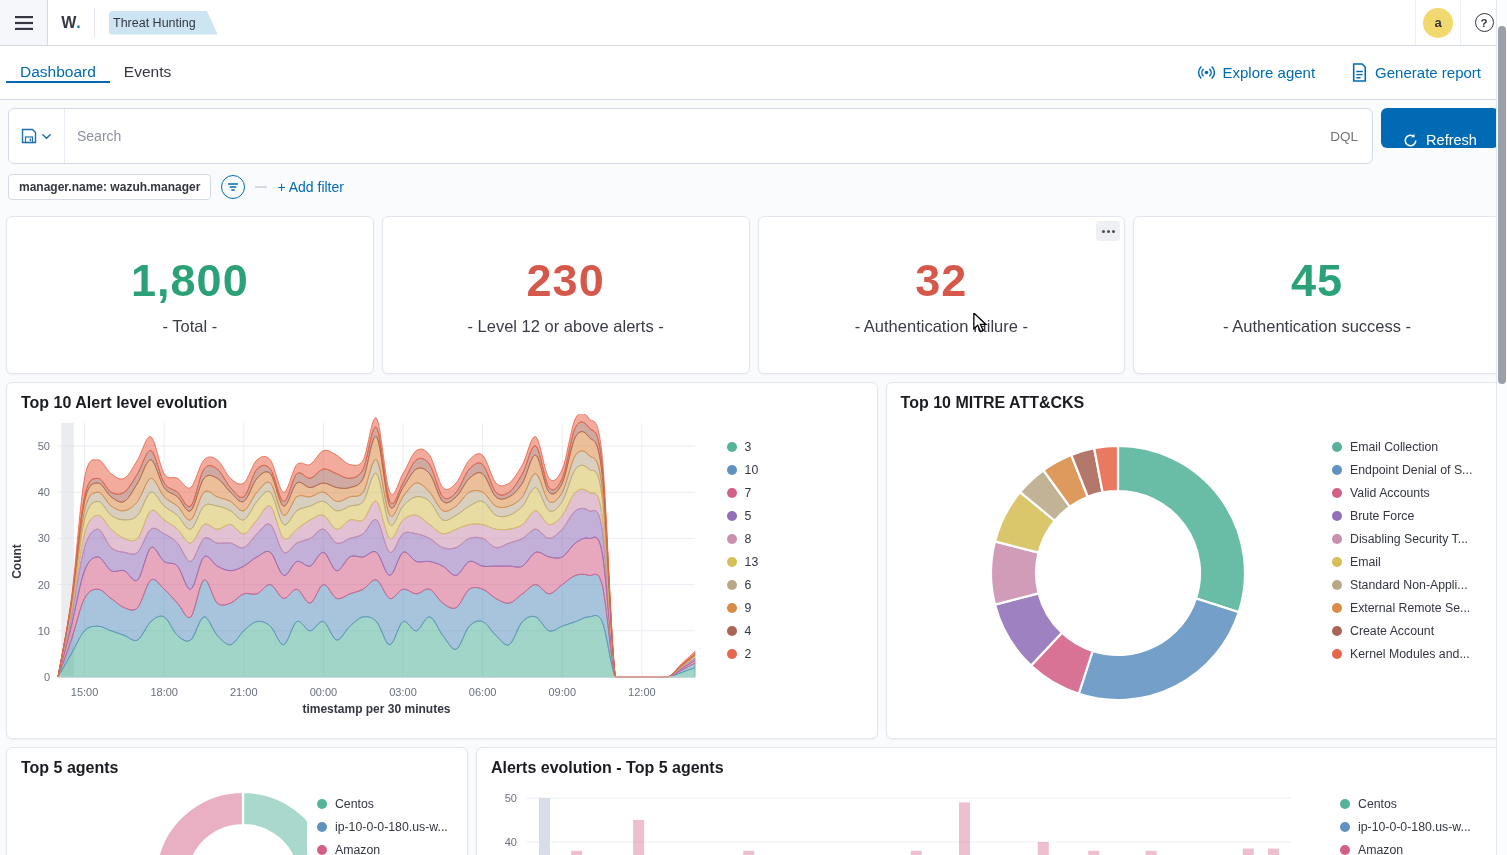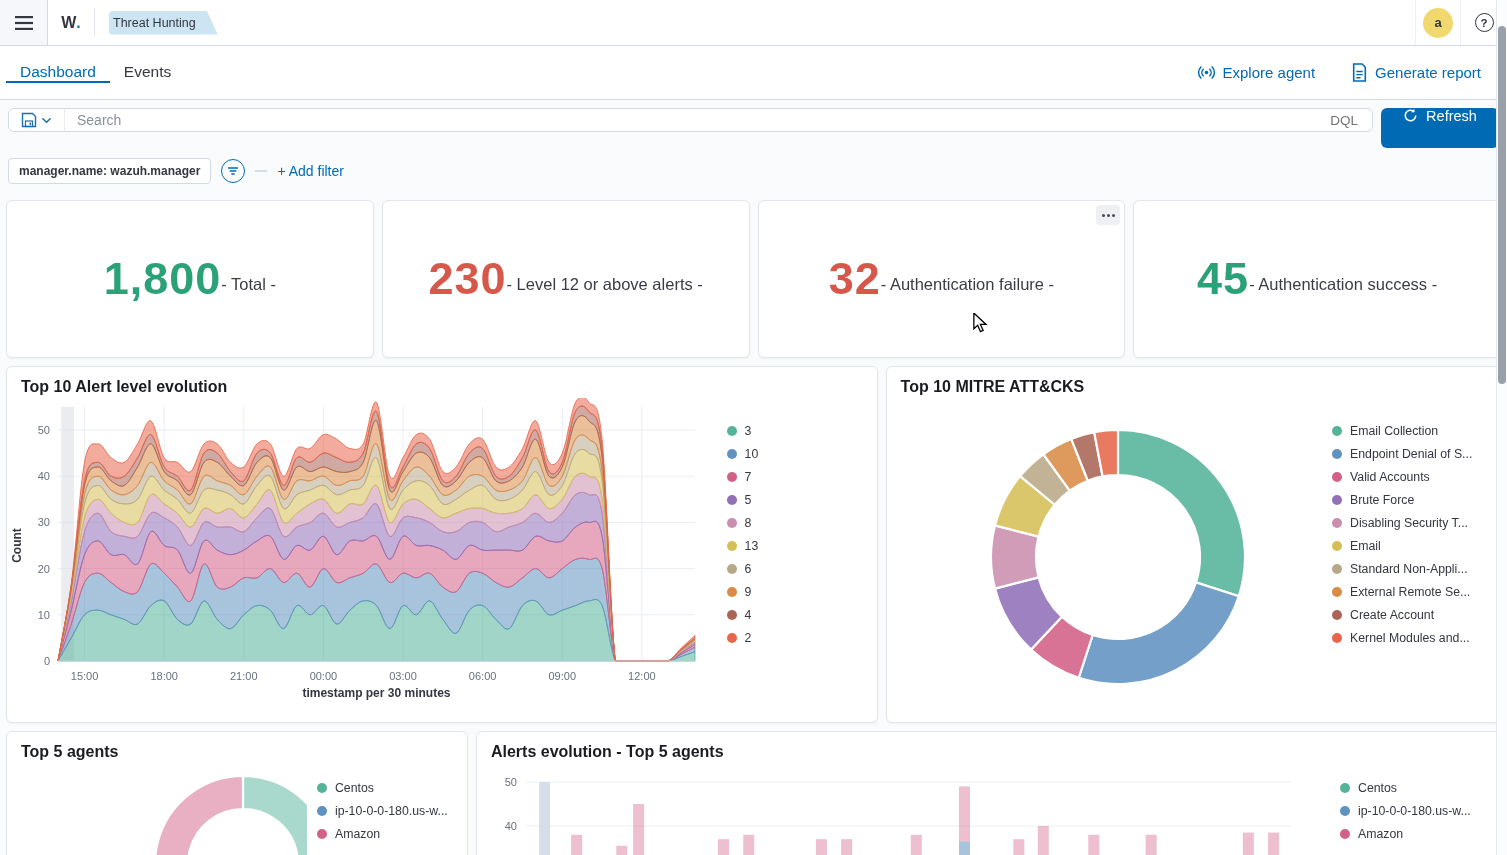--- a/index.html
+++ b/index.html
@@ -20,45 +20,45 @@
   .help-cell { width:46px; display:flex; align-items:center; justify-content:center; cursor:pointer; }
   .help-circle { width:19px; height:19px; border-radius:50%; border:1.4px solid #343741; font-size:11.5px; display:flex; align-items:center; justify-content:center; font-weight:600; }
   
   .tabs-row { height:54px; background:#fff; border-bottom:1px solid #d3dae6; display:flex; align-items:center; padding:0 16px 0 6px; }
   .tab { display:flex; align-items:center; padding:0 14px; font-size:15.5px; cursor:pointer; color:#343741; border-bottom:2px solid transparent; margin-bottom:-1px; }
   .tab.active { color:#006BB4; border-bottom-color:#006BB4; }
   .tabs-actions { margin-left:auto; display:flex; align-items:center; gap:36px; padding-right:10px; }
   .action-link { display:flex; align-items:center; gap:7px; color:#006BB4; font-size:15px; cursor:pointer; }
   
   .toolbar { display:flex; gap:8px; margin:8px 8px 0 8px; }
-  .search-group { flex:1; display:flex; align-items:center; background:#fff; border:1px solid #d3dae6; border-radius:6px; height:24px; }
+  .search-group { flex:1; display:flex; align-items:center; background:#fff; border:1px solid #d3dae6; border-radius:6px; height:56px; }
   .save-cell { width:56px; display:flex; align-items:center; justify-content:center; gap:4px; color:#1d6fad; border-right:1px solid #e9edf3; height:100%; cursor:pointer; }
   .search-input { flex:1; border:0; outline:0; font-size:14px; padding:0 12px; color:#343741; background:transparent; font-family:inherit; }
   .search-input::placeholder { color:#8b919c; }
   .dql { padding:0 14px; color:#737373; font-size:13.5px; cursor:pointer; }
   .date-group { width:470px; display:flex; align-items:center; background:#fff; border:1px solid #d3dae6; border-radius:6px; height:40px; }
   .cal-cell { width:52px; display:flex; align-items:center; justify-content:center; gap:4px; color:#1d6fad; border-right:1px solid #e9edf3; height:100%; cursor:pointer; }
   .date-text { padding:0 14px; font-size:14px; color:#343741; flex:1; cursor:pointer; }
   .show-dates { padding:0 14px; color:#006BB4; font-size:14px; cursor:pointer; }
   .refresh-btn { width:118px; height:40px; background:#006BB4; color:#fff; border:none; border-radius:6px;
-    font-size:14.5px; font-family:inherit; display:flex; align-items:flex-start; justify-content:center; gap:8px; cursor:pointer; }
+    font-size:14.5px; font-family:inherit; display:flex; align-items:flex-end; justify-content:center; gap:8px; cursor:pointer; }
   
   .filter-row { display:flex; align-items:center; gap:10px; margin:10px 8px 8px 8px; }
   .filter-pill { border:1px solid #d3dae6; background:#fff; border-radius:4px; padding:5px 10px; font-size:12px; font-weight:600; color:#343741; cursor:pointer; }
   .filter-circle { width:24px; height:24px; border-radius:50%; border:1.6px solid #006BB4; display:flex; align-items:center; justify-content:center; color:#006BB4; cursor:pointer; }
   .filter-dash { width:12px; height:2px; background:#d3dae6; }
   .add-filter { color:#006BB4; font-size:14px; cursor:pointer; }
   
   .content { padding:8px 6px 0 6px; }
   .row { display:grid; gap:8px; margin-bottom:8px; }
   .row.cards { grid-template-columns:repeat(4,1fr); }
   .row.charts { grid-template-columns:58.3% auto; }
   .row.bottom { grid-template-columns:30.9% auto; }
   .panel { background:#fff; border:1px solid #e3e6ec; border-radius:6px; box-shadow:0 1px 2px rgba(0,0,0,.05); position:relative; overflow:hidden; }
-  .stat-card { height:158px; display:flex; flex-direction:row; align-items:center; justify-content:center; }
+  .stat-card { height:158px; display:flex; flex-direction:column; align-items:center; justify-content:center; }
   .stat-value { font-size:45px; font-weight:700; letter-spacing:1px; }
   .stat-label { font-size:16.5px; margin-top:10px; color:#3a3d45; }
   .panel-options { position:absolute; top:4px; right:4px; width:24px; height:20px; background:#eef0f4; border-radius:4px;
     display:flex; align-items:center; justify-content:center; gap:2px; cursor:pointer; }
   .panel-options i { width:3px; height:3px; border-radius:50%; background:#4a4f59; }
   .chart-panel { height:357px; }
   .bottom-panel { height:360px; }
   .panel-title { font-size:16px; font-weight:700; color:#1a1c21; padding:11px 14px 2px 14px; }
   .chart-flex { display:flex; }
   .legend-col { display:flex; flex-direction:column; gap:9px; padding-top:26px; }

